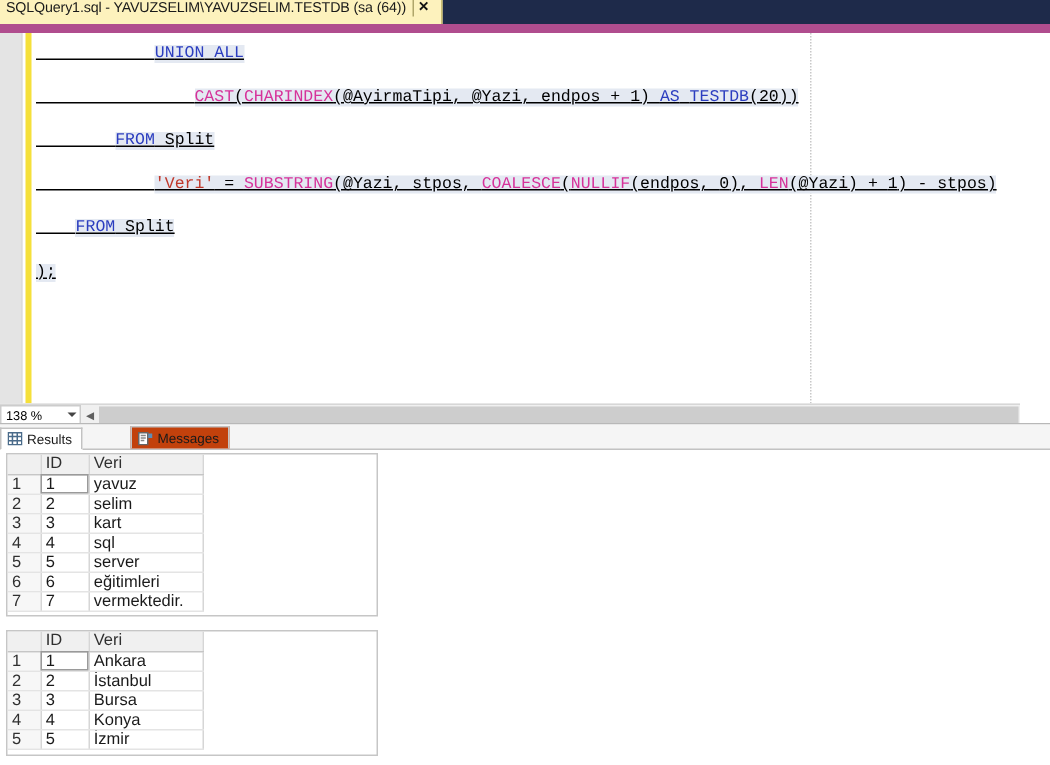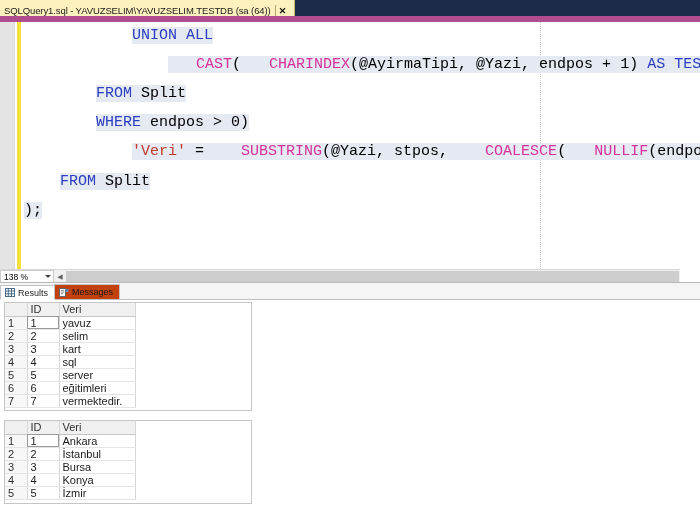--- a/index.html
+++ b/index.html
@@ -23,21 +23,21 @@
     width: 700px; height: 16px;
     background: #1e2a4a;
   }
   .tab {
     position: absolute;
     left: 0; top: 0;
     height: 16px;
     background: #fdf2bd;
     border-right: 1px solid #c9bd72;
     display: flex;
-    align-items: flex-end;
+    align-items: flex-start;
     padding: 0 2px 0 4px;
     box-sizing: border-box;
   }
   .tab-title {
     font-size: 9.5px;
     color: #1a1a1a;
     white-space: nowrap;
     letter-spacing: -0.1px;
     font-family: "Liberation Sans", sans-serif;
   }
@@ -83,29 +83,30 @@
     position: absolute;
     left: 17px; top: 0;
     width: 4px; height: 247px;
     background: #f5e03a;
   }
   .code {
     position: absolute;
     left: 24px; top: -8px;
     width: 676px;
     font-family: "Liberation Mono", monospace;
-    font-size: 15px;
+    font-size: 11px;
     line-height: 14.6px;
     white-space: pre;
     color: #000000;
+    text-decoration: underline;
   }
   .code .ln { display: block; height: 14.6px; }
   .sel { background: #e4e9f2; }
   .kw  { color: #2b3dbf; }
-  .fn  { color: #d6329a; margin-left: 28px; }
+  .fn  { color: #d6329a; }
   .str { color: #c0392b; }
   .num { color: #000000; }
 
   
   .guide {
     position: absolute;
     left: 540px; top: 0;
     width: 0; height: 247px;
     border-left: 1px dotted #c8c8c8;
   }
@@ -164,20 +165,21 @@
     border-top: 1px solid #b8b8b8;
   }
   .result-tabs {
     position: absolute;
     left: 0; top: 0;
     width: 700px; height: 16px;
     display: flex;
     align-items: flex-end;
     border-bottom: 1px solid #c2c2c2;
     background: #f5f5f5;
+    gap: 33px;
   }
   .rtab {
     height: 15px;
     display: flex;
     align-items: center;
     padding: 0 6px 0 4px;
     font-size: 9px;
     box-sizing: border-box;
     border: 1px solid #c2c2c2;
     border-bottom: none;
@@ -256,21 +258,20 @@
 
 <div class="editor">
   <div class="gutter-gray"></div>
   <div class="gutter-change"></div>
   <div class="guide"></div>
 
   <div class="code">
 <span class="ln">            <span class="sel"><span class="kw">UNION</span> <span class="kw">ALL</span></span></span>
 <span class="ln">                <span class="sel"><span class="fn">CAST</span>(<span class="fn">CHARINDEX</span>(@AyirmaTipi, @Yazi, endpos + <span class="num">1</span>) <span class="kw">AS</span> <span class="kw">TESTDB</span>(<span class="num">20</span>))</span></span>
 <span class="ln">        <span class="sel"><span class="kw">FROM</span> Split</span></span>
-<span class="ln">        <span class="sel"><span class="kw">WHERE</span> endpos &gt; <span class="num">0</span>)</span></span>
 <span class="ln">            <span class="sel"><span class="str">'Veri'</span> = <span class="fn">SUBSTRING</span>(@Yazi, stpos, <span class="fn">COALESCE</span>(<span class="fn">NULLIF</span>(endpos, <span class="num">0</span>), <span class="fn">LEN</span>(@Yazi) + <span class="num">1</span>) - stpos)</span></span>
 <span class="ln">    <span class="sel"><span class="kw">FROM</span> Split</span></span>
 <span class="ln"><span class="sel">);</span></span>
 
 
 
 
 
 
 

